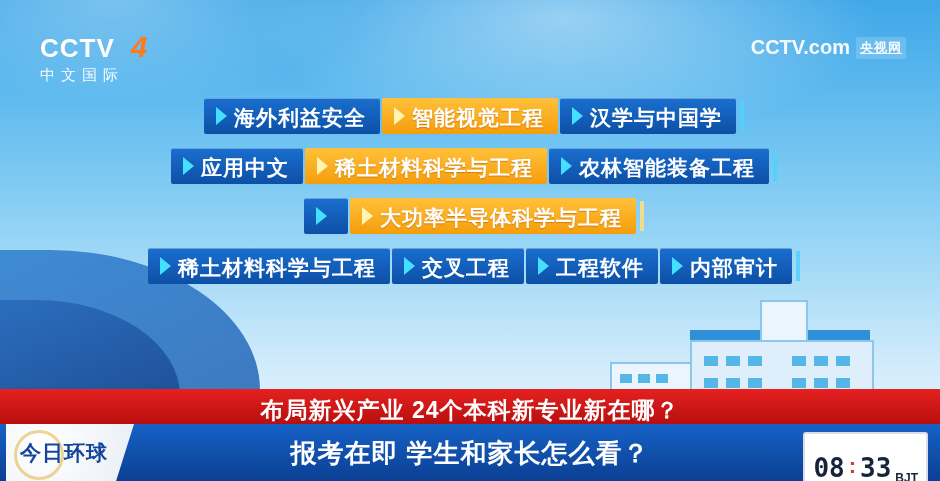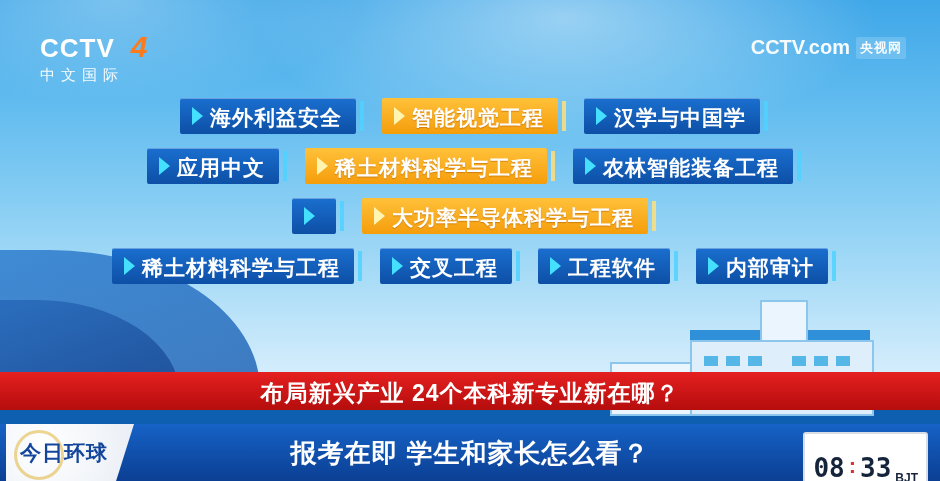--- a/index.html
+++ b/index.html
@@ -23,21 +23,21 @@
   
   .bld{position:absolute;}
   .bld-main{left:690px;top:340px;width:180px;height:72px;background:#dfeefb;border:2px solid #8cc6ec;}
   .bld-left{left:610px;top:362px;width:80px;height:50px;background:#eaf5fd;border:2px solid #8cc6ec;}
   .bld-roof{left:690px;top:330px;width:180px;height:12px;background:#2f8fd8;}
   .bld-tower{left:760px;top:300px;width:44px;height:42px;background:#eaf5fd;border:2px solid #8cc6ec;}
   .win{position:absolute;background:#55b6e8;}
 
   
   .chips{position:absolute;left:0;top:98px;width:940px;}
-  .row{display:flex;align-items:center;justify-content:center;gap:26px;margin-bottom:14px;}
+  .row{display:flex;align-items:center;justify-content:center;gap:2px;margin-bottom:14px;}
   .chip{position:relative;display:flex;align-items:center;height:36px;padding:0 14px 0 12px;
     font-size:21px;font-weight:bold;letter-spacing:1px;white-space:nowrap;
     border-radius:2px;}
   .chip .arrow{width:0;height:0;border-top:9px solid transparent;border-bottom:9px solid transparent;margin-right:7px;}
   .chip .txt{line-height:1;position:relative;top:1px;}
   .chip::after{content:"";position:absolute;right:-8px;top:3px;width:4px;height:30px;opacity:.85;}
 
   .chip.blue{background:linear-gradient(180deg,#1a6fcf,#0d4fa6);color:#ffffff;
     box-shadow:0 1px 0 rgba(255,255,255,.35) inset;}
   .chip.blue .arrow{border-left:11px solid #45e0ff;}
@@ -48,24 +48,24 @@
   .chip.gold .arrow{border-left:11px solid #fff4b0;}
   .chip.gold::after{background:#ffdf7a;}
 
   
   .logo-left{position:absolute;left:40px;top:30px;color:#ffffff;}
   .logo-left .lt{font-size:26px;font-weight:bold;letter-spacing:1px;display:flex;align-items:baseline;gap:16px;}
   .logo-left .four{font-size:30px;color:#ff7a1a;font-weight:bold;font-style:italic;}
   .logo-left .lb{font-size:15px;letter-spacing:6px;margin-top:2px;opacity:.95;}
   .logo-right{position:absolute;right:34px;top:36px;color:#ffffff;display:flex;align-items:center;gap:6px;
     font-size:20px;font-weight:bold;opacity:.95;}
-  .logo-right .cn{font-size:13px;background:rgba(255,255,255,.18);padding:2px 4px;border-radius:2px;letter-spacing:1px;}
-
-  
-  .ticker-top{position:absolute;left:0;top:372px;width:940px;height:38px;
+  .logo-right .cn{font-size:13px;background:rgba(255,255,255,.18);padding:2px 4px;border-radius:2px;letter-spacing:1px;text-decoration:underline;}
+
+  
+  .ticker-top{position:absolute;left:0;top:389px;width:940px;height:38px;
     background:linear-gradient(180deg,#e52020,#b50d0d);}
   .ticker-top .t{position:absolute;left:0;right:0;top:6px;text-align:center;color:#fff;
     font-size:23px;font-weight:bold;letter-spacing:1px;}
   .ticker-bot{position:absolute;left:0;top:424px;width:940px;height:57px;
     background:linear-gradient(180deg,#1662c6,#0b3f93);}
   .ticker-bot .t{position:absolute;left:0;right:0;top:12px;text-align:center;color:#fff;
     font-size:26px;font-weight:bold;letter-spacing:1px;}
 
   .badge{position:absolute;left:6px;top:424px;width:128px;height:57px;
     background:radial-gradient(circle at 30% 35%,#ffffff,#e9eef5);

